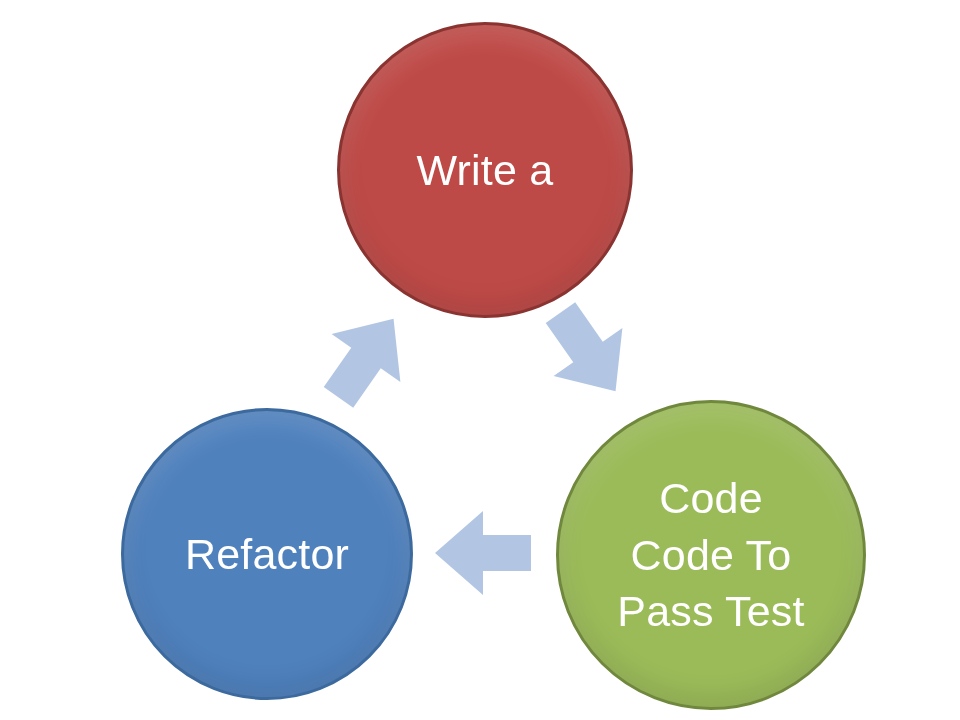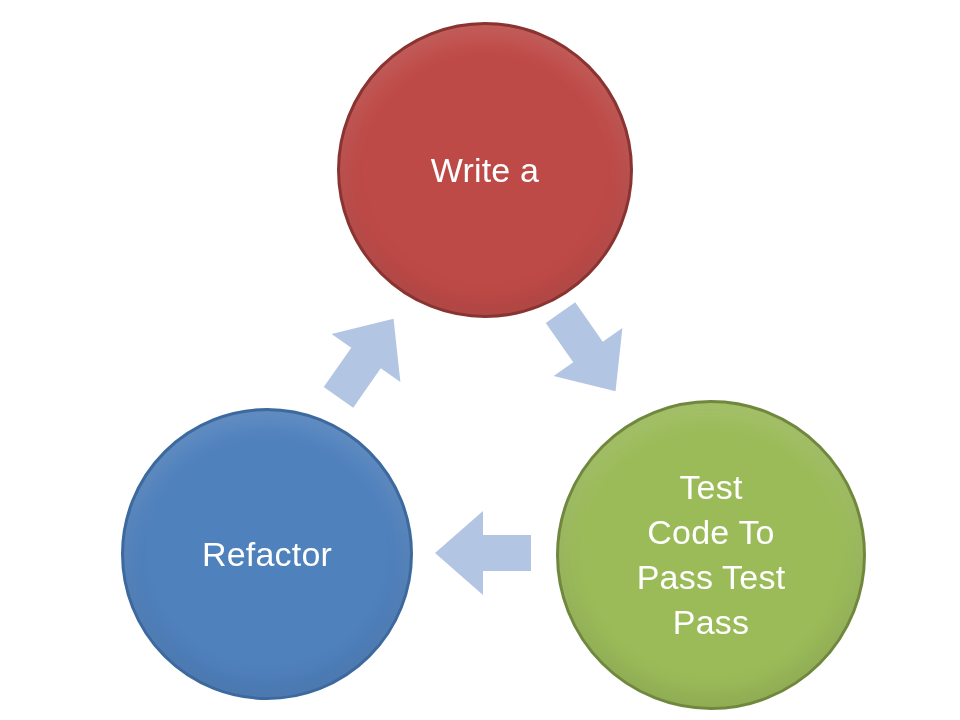--- a/index.html
+++ b/index.html
@@ -29,21 +29,21 @@
     box-sizing: border-box;
     border: 3px solid transparent;
     display: flex;
     align-items: center;
     justify-content: center;
     text-align: center;
     color: #ffffff;
     box-shadow: inset 0 -10px 24px rgba(0,0,0,0.10), inset 0 10px 24px rgba(255,255,255,0.14);
   }
   .circle .label {
-    font-size: 34px;
+    font-size: 43px;
     line-height: 1.32;
     font-weight: 400;
     letter-spacing: 0.2px;
   }
   .circle-red   { left: 337px; top: 22px;  width: 296px; height: 296px; }
   .circle-green { left: 556px; top: 400px; width: 310px; height: 310px; }
   .circle-blue  { left: 121px; top: 408px; width: 292px; height: 292px; }
 </style>
 </head>
 <body>
@@ -57,24 +57,23 @@
   </svg>
 
   <div class="circle circle-red" style="background-color: rgb(190, 74, 71); border-color: rgb(138, 52, 50); color: rgb(255, 255, 255);">
     <div class="label">
       <div>Write a</div>
     </div>
   </div>
 
   <div class="circle circle-green" style="background-color: rgb(155, 187, 89); border-color: rgb(112, 136, 62); color: rgb(255, 255, 255);">
     <div class="label">
-      <div>Test</div>
+      <div>Code</div>
       <div>Code To</div>
       <div>Pass Test</div>
-      <div>Pass</div>
     </div>
   </div>
 
   <div class="circle circle-blue" style="background-color: rgb(79, 129, 189); border-color: rgb(61, 106, 158); color: rgb(255, 255, 255);">
     <div class="label">
       <div>Refactor</div>
     </div>
   </div>
 
 </div>

